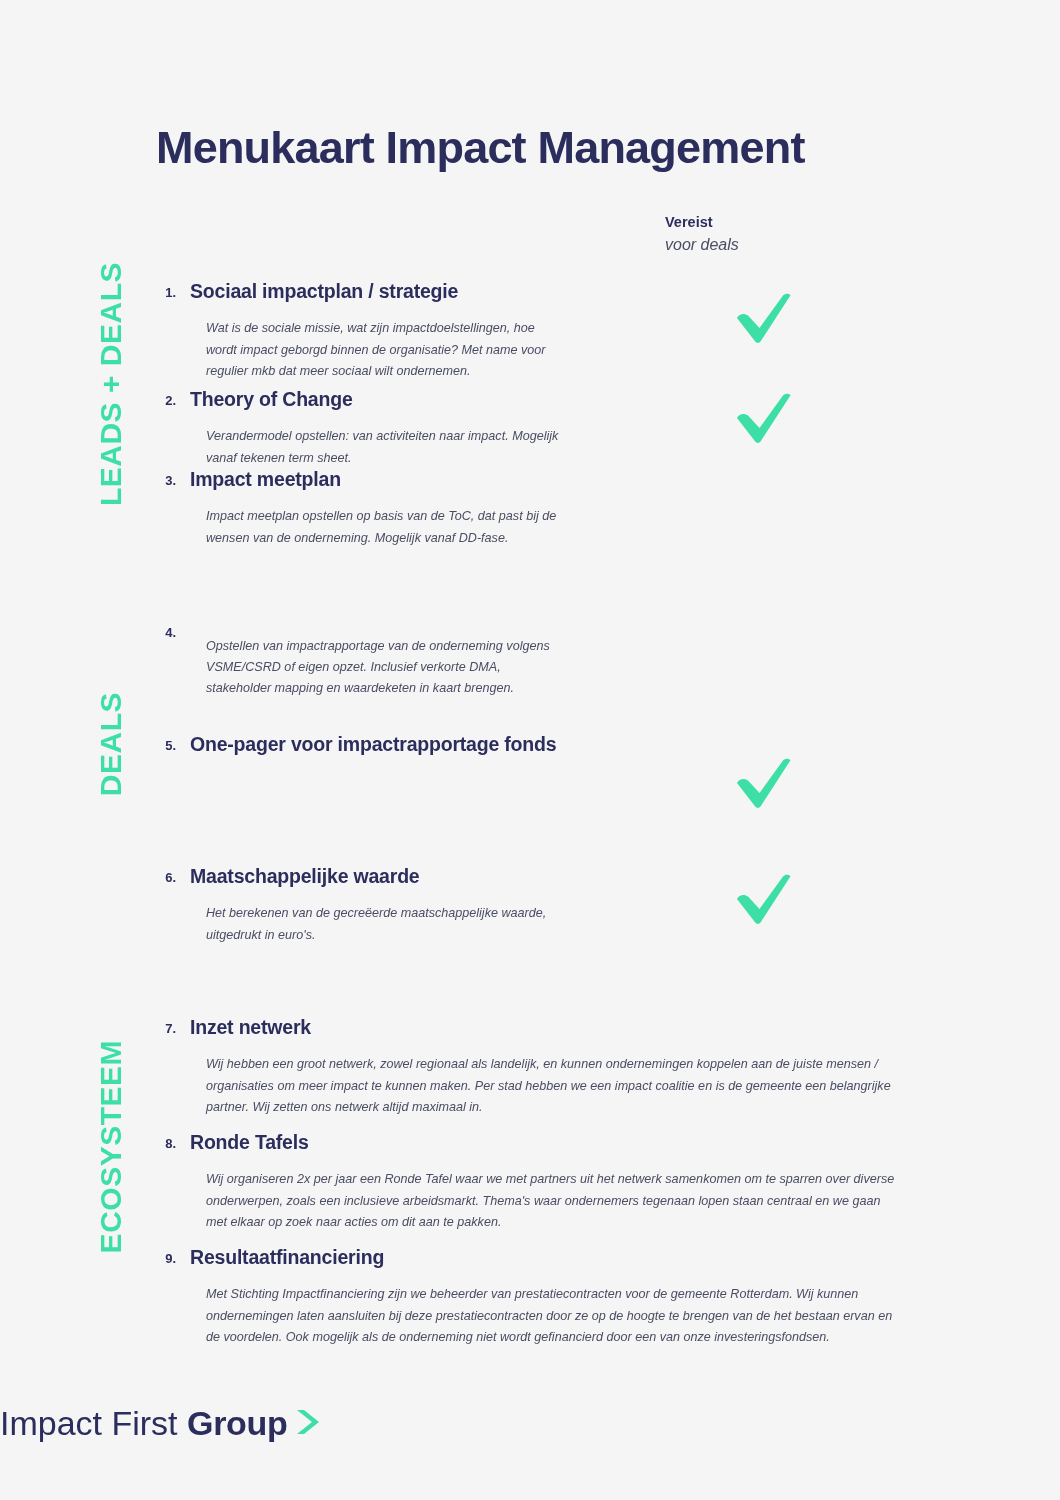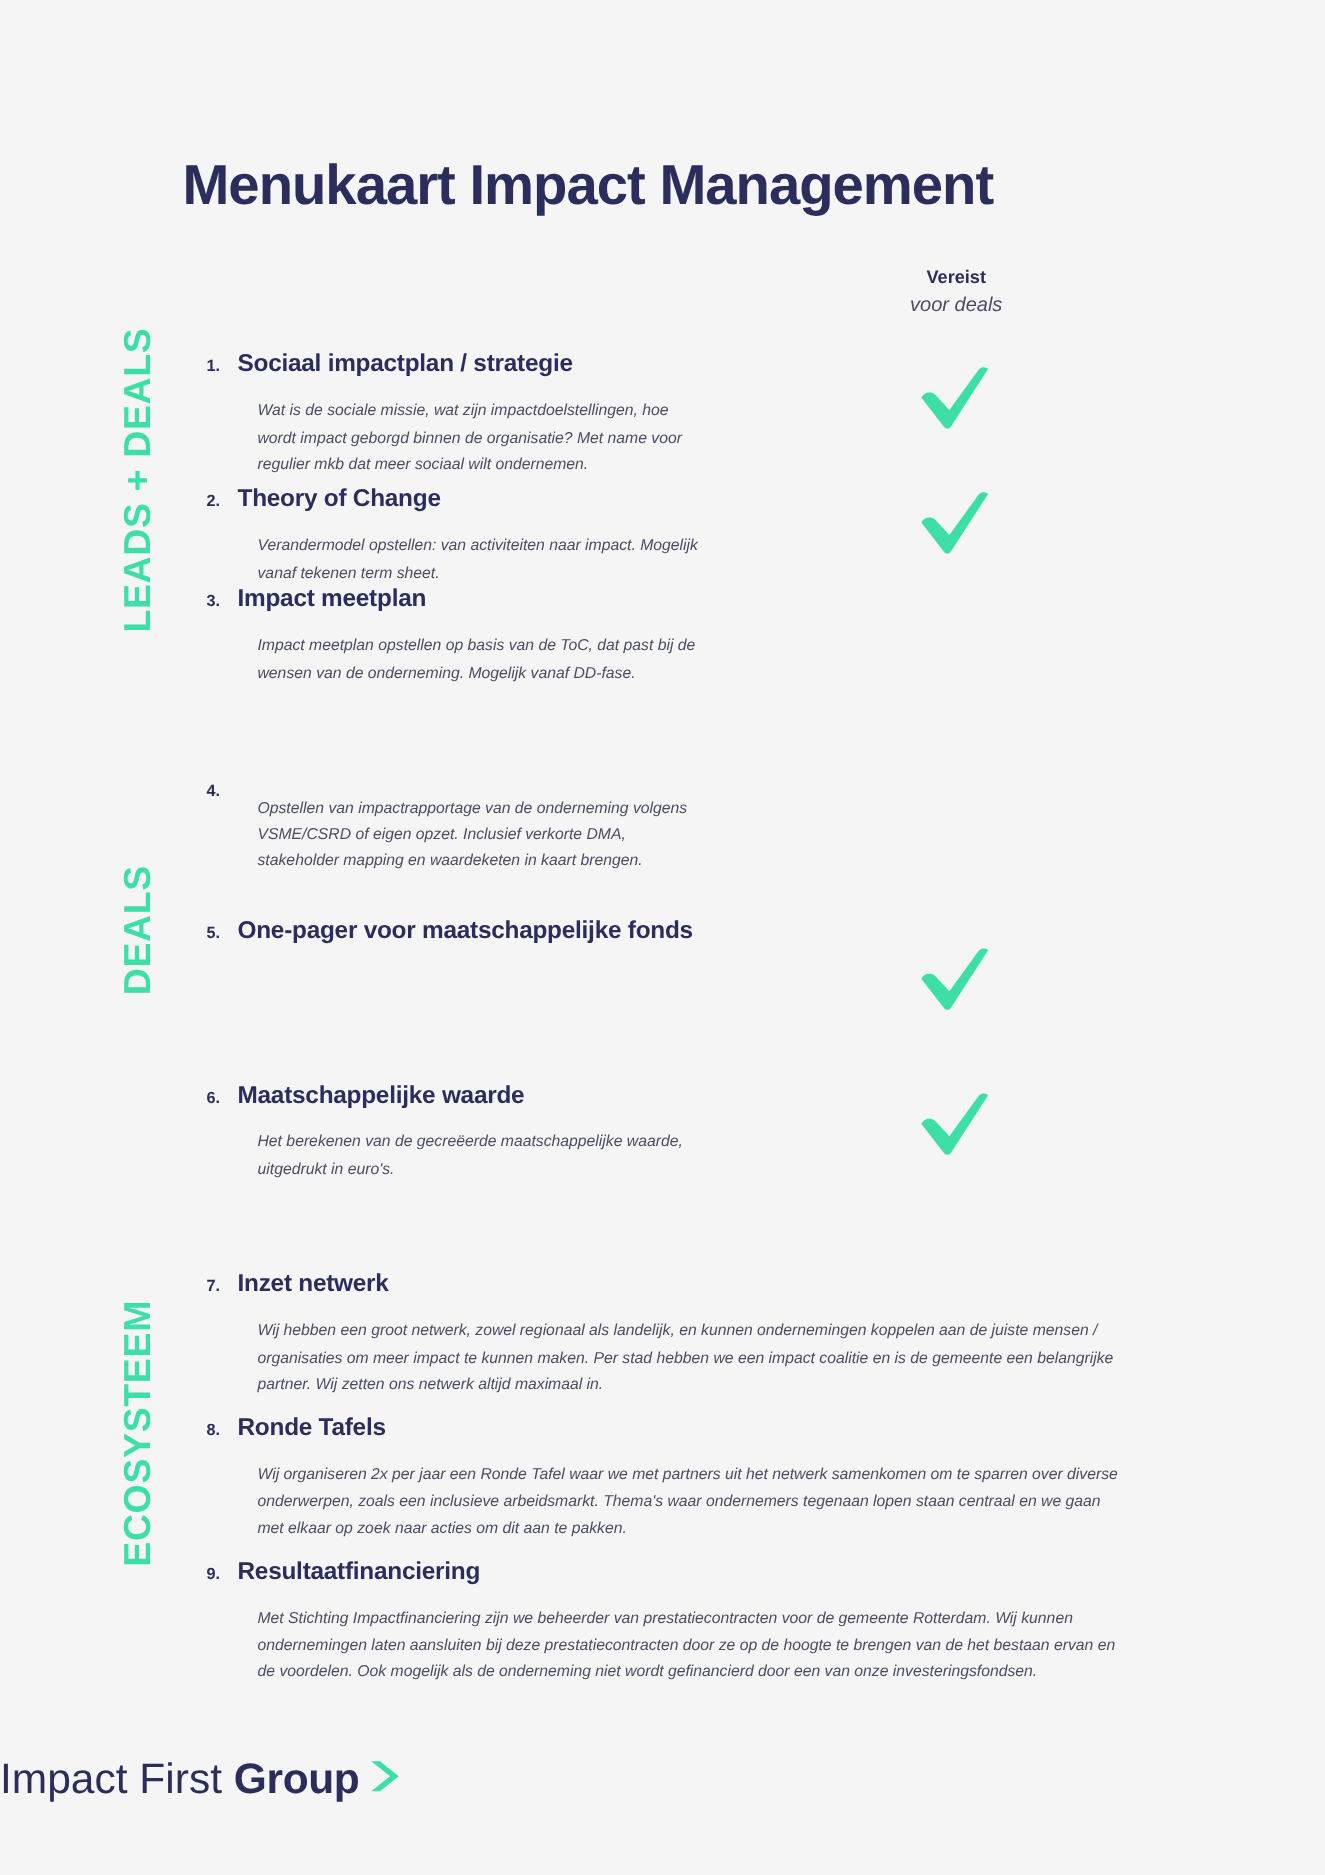--- a/index.html
+++ b/index.html
@@ -18,36 +18,36 @@
 
   .page {
     position: relative;
     width: 1060px;
     height: 1500px;
   }
 
   
   .title {
     position: absolute;
-    left: 146px;
+    left: 156px;
     top: 122px;
     font-size: 45px;
     font-weight: bold;
     letter-spacing: -0.8px;
     color: #2b2d5c;
     white-space: nowrap;
   }
 
   
   .vereist-head {
     position: absolute;
     left: 665px;
     top: 212px;
     width: 200px;
-    text-align: center;
+    text-align: left;
   }
   .vereist-head .v-main {
     font-size: 14.5px;
     font-weight: bold;
     color: #2b2d5c;
     line-height: 1.45;
   }
   .vereist-head .v-sub {
     font-size: 16px;
     font-style: italic;
@@ -197,21 +197,21 @@
   <div class="item col-narrow" style="left:152px; top:620px;">
     <div class="num">4.</div>
     <div class="body">
       <p>Opstellen van impactrapportage van de onderneming volgens VSME/CSRD of eigen opzet. Inclusief verkorte DMA, stakeholder mapping en waardeketen in kaart brengen.</p>
     </div>
   </div>
 
   <div class="item col-narrow" style="left:152px; top:733px;">
     <div class="num">5.</div>
     <div class="body">
-      <h2>One-pager voor maatschappelijke fonds</h2>
+      <h2>One-pager voor impactrapportage fonds</h2>
     </div>
   </div>
   <div class="check" style="left:733px; top:757px;">
     <svg viewBox="0 0 62 54" xmlns="http://www.w3.org/2000/svg">
       <path d="M4 26 C6 22 11 20.5 15 23.5 L26.5 36 L50 3.5 C52.5 1 56 1.5 57.5 3.2 L27.5 49.5 C26 51.6 23.5 51.2 22 49.2 Z" fill="#3ddfa7"></path>
     </svg>
   </div>
 
   <div class="item col-narrow" style="left:152px; top:865px;">
     <div class="num">6.</div>

